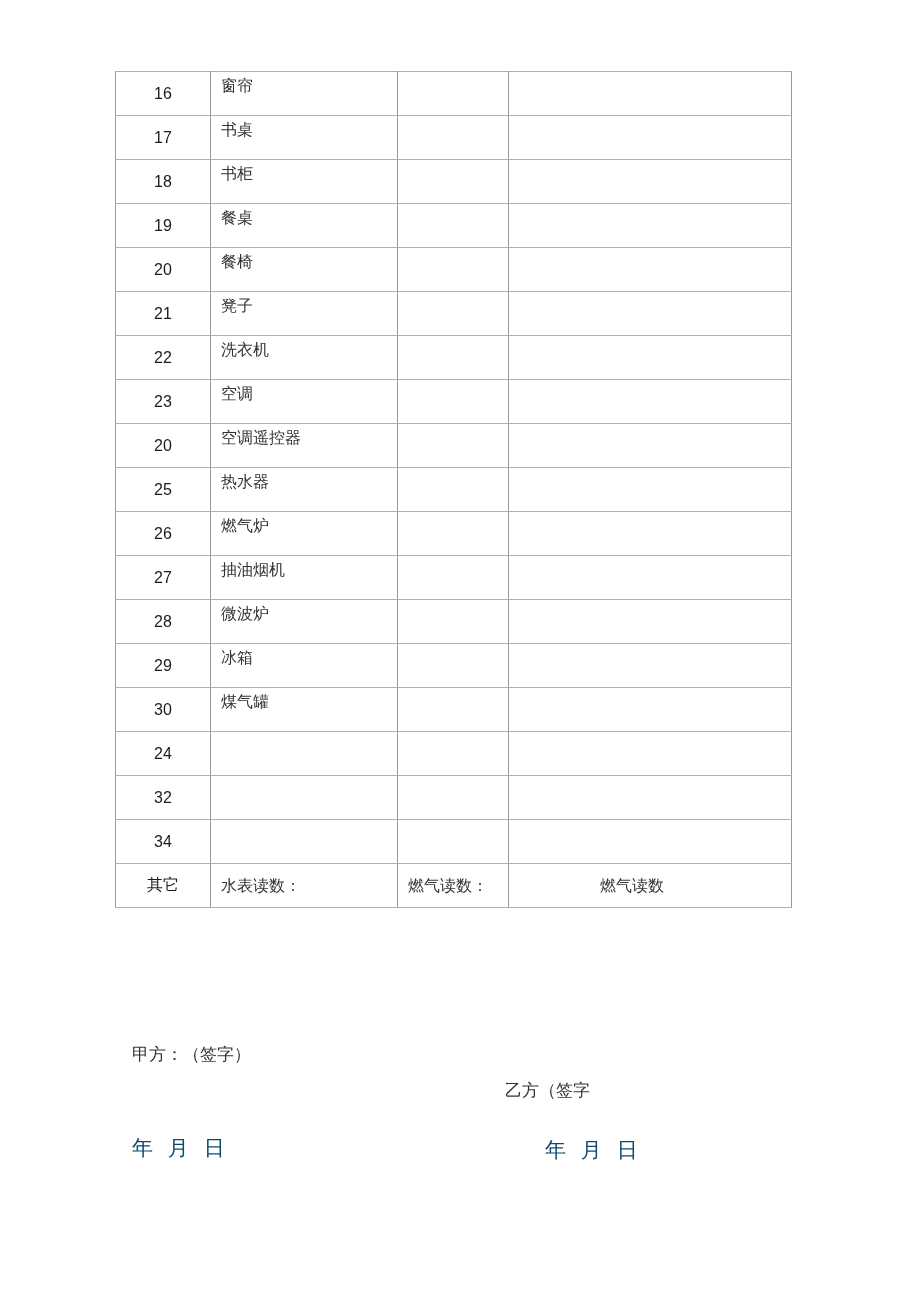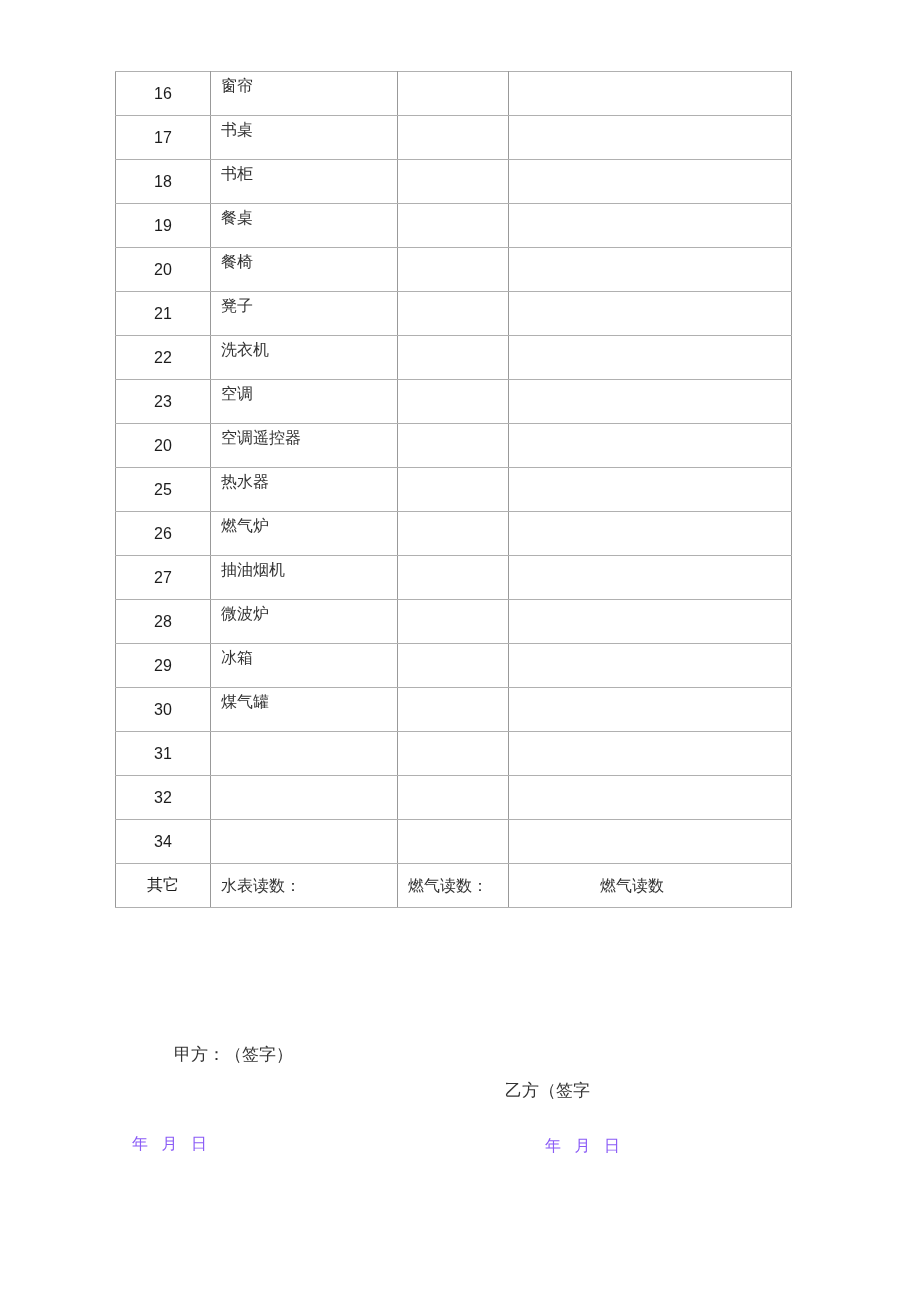--- a/index.html
+++ b/index.html
@@ -66,26 +66,26 @@
     text-align: center;
     padding-left: 0;
     padding-right: 36px;
   }
   .sig-label {
     position: absolute;
     font-size: 17px;
     color: #333333;
     white-space: nowrap;
   }
-  .sig-party-a { left: 132px; top: 1043px; margin-left: 42px; }
+  .sig-party-a { left: 132px; top: 1043px; }
   .sig-party-b { left: 505px; top: 1079px; }
   .date-line {
     position: absolute;
-    font-size: 16px;
-    color: #8b5cf6;
+    font-size: 21px;
+    color: #0c4a6e;
     white-space: nowrap;
     word-spacing: 9px;
     text-align: center;
   }
   .date-a { left: 132px; top: 1134px; }
   .date-b { left: 545px; top: 1136px; }
 </style>
 </head>
 <body style="background: rgb(255, 255, 255);">
 
@@ -183,21 +183,21 @@
         <td class="c3"></td>
         <td class="c4"></td>
       </tr>
       <tr>
         <td class="c1">30</td>
         <td class="c2">煤气罐</td>
         <td class="c3"></td>
         <td class="c4"></td>
       </tr>
       <tr>
-        <td class="c1">31</td>
+        <td class="c1">24</td>
         <td class="c2"></td>
         <td class="c3"></td>
         <td class="c4"></td>
       </tr>
       <tr>
         <td class="c1">32</td>
         <td class="c2"></td>
         <td class="c3"></td>
         <td class="c4"></td>
       </tr>

